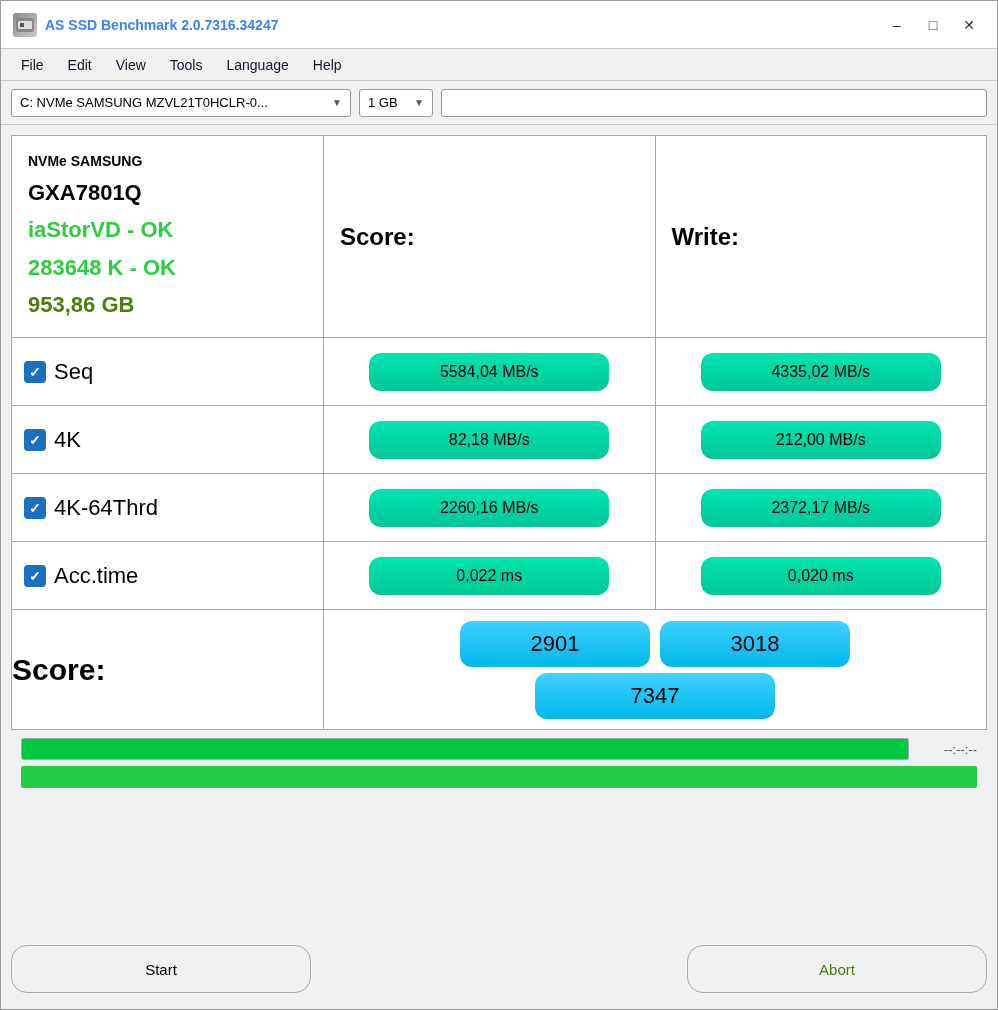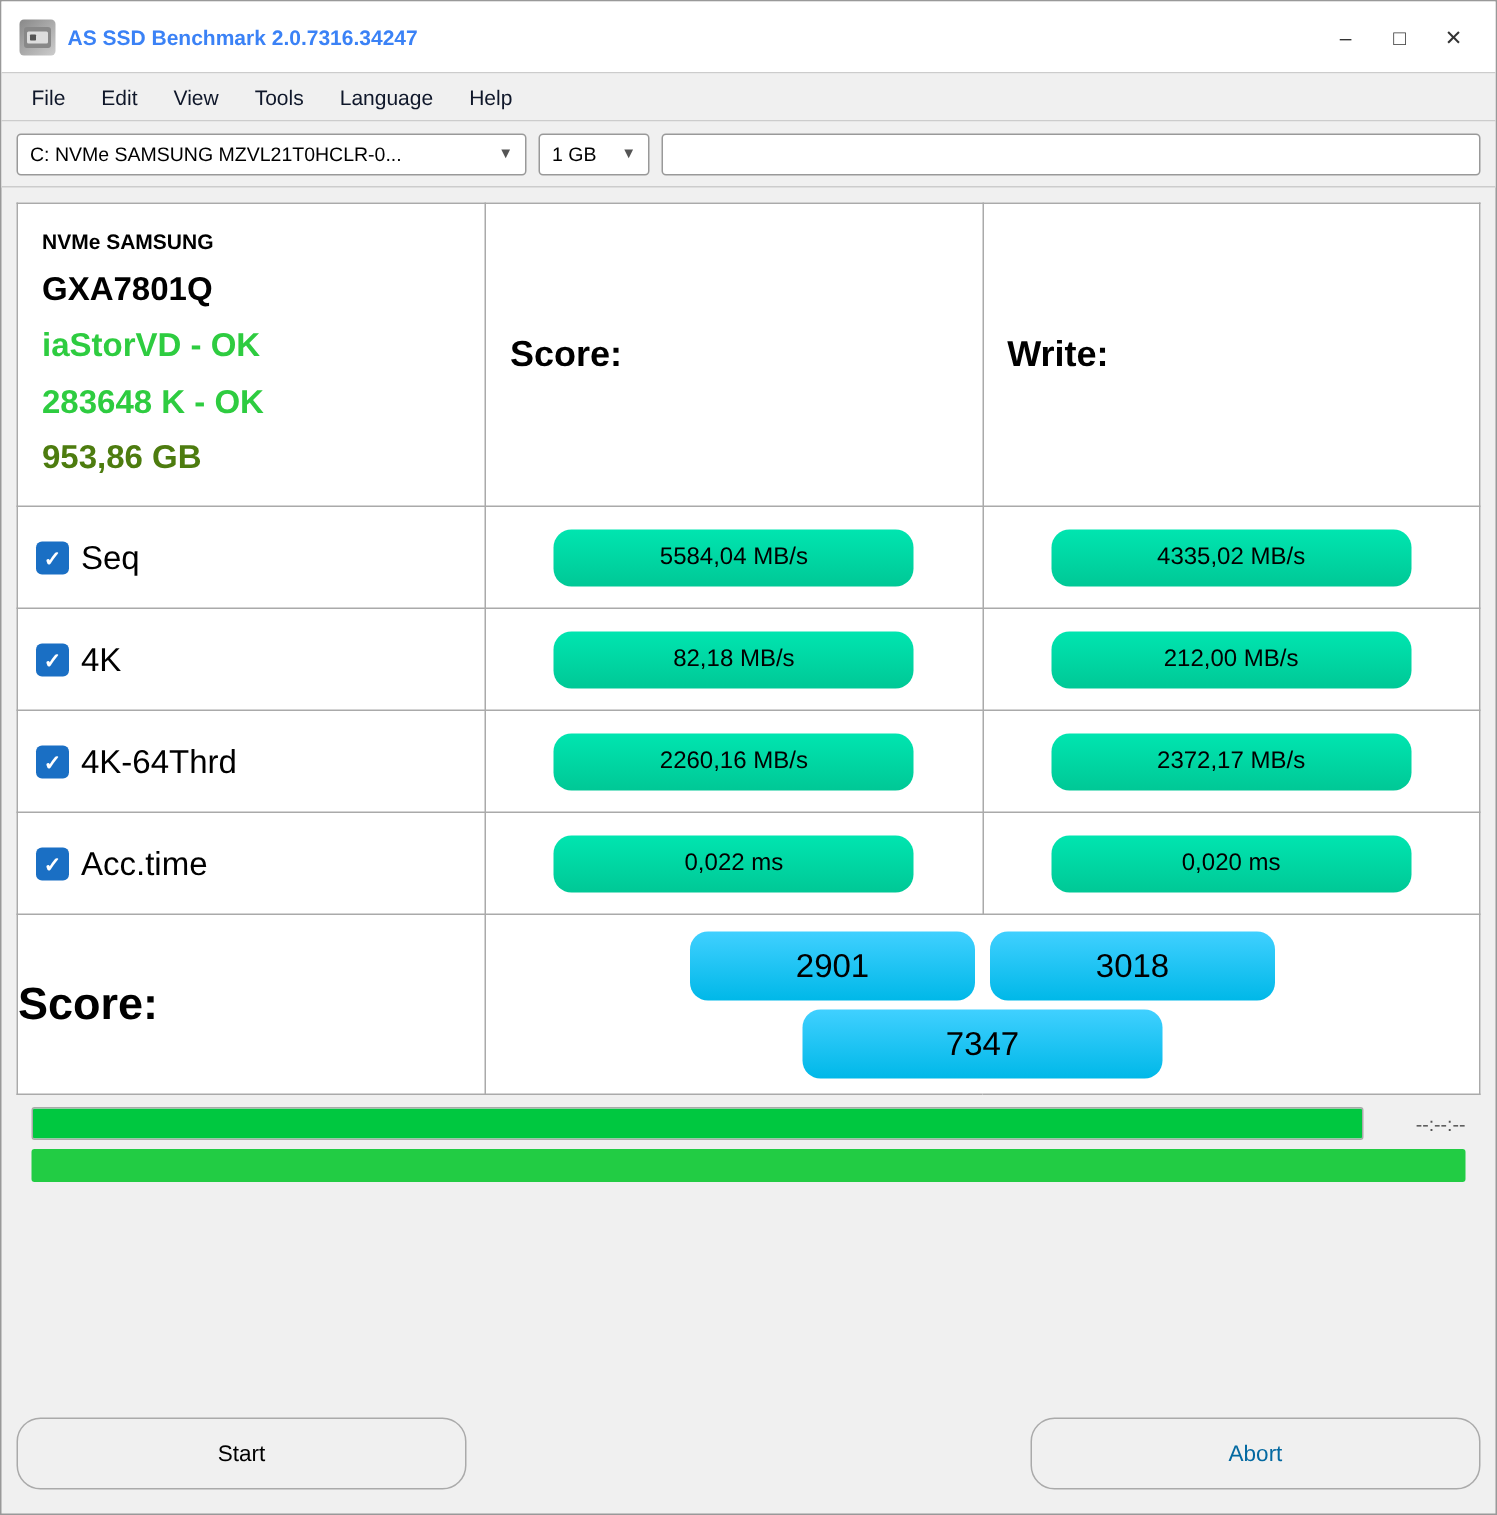--- a/index.html
+++ b/index.html
@@ -282,21 +282,21 @@
       width: 300px;
       height: 48px;
       font-size: 15px;
       border: 1px solid #aaa;
       border-radius: 16px;
       background: #f0f0f0;
       cursor: pointer;
       color: #000;
     }
     .action-btn.disabled {
-      color: #0369a1;
+      color: #4d7c0f;
       cursor: default;
     }
     .label-td-inner {
       display: flex;
       align-items: center;
       gap: 8px;
       padding: 8px 12px;
       height: 100%;
     }
     .empty-header-cell {

